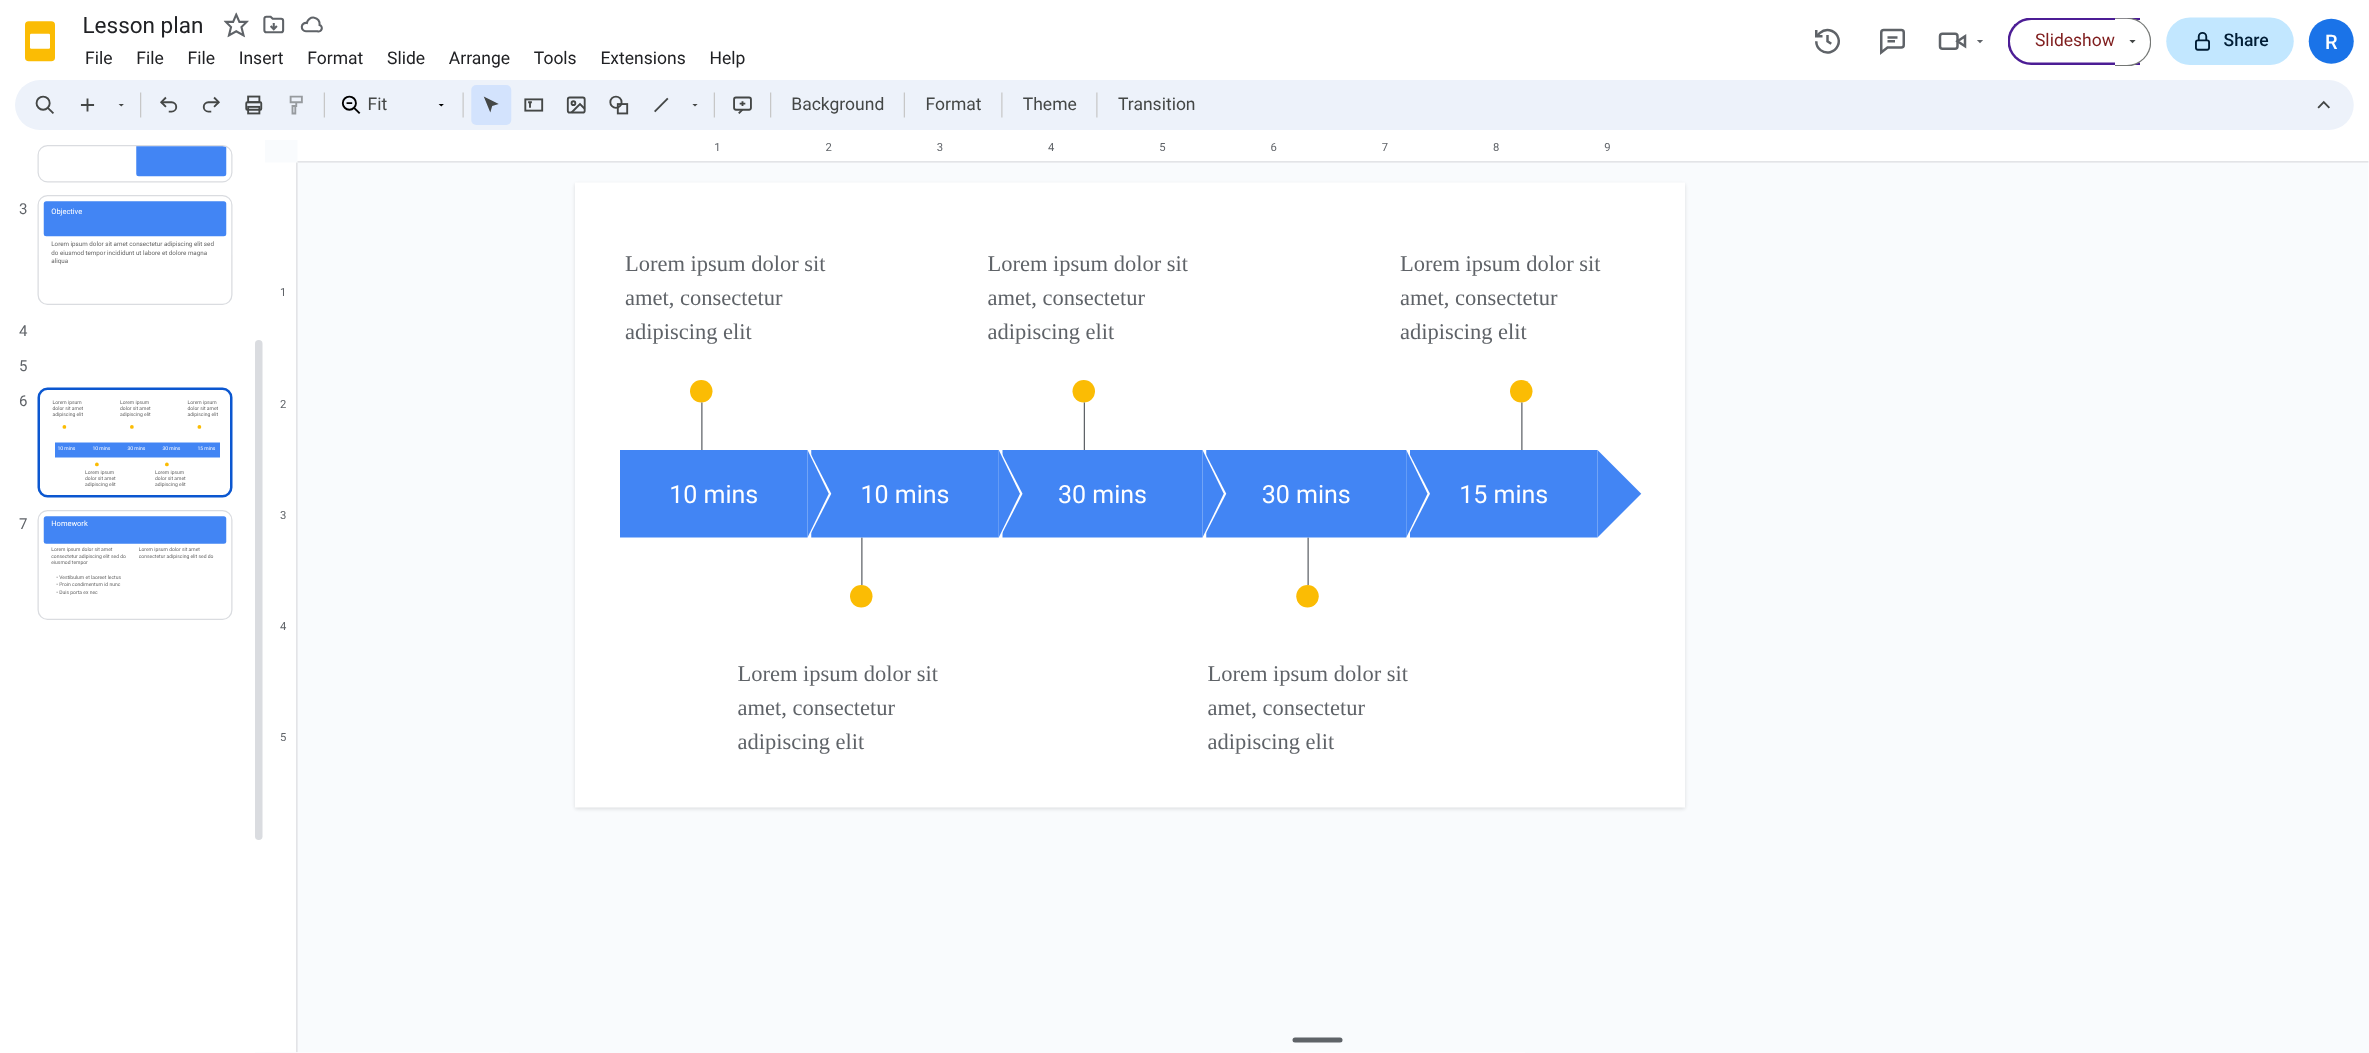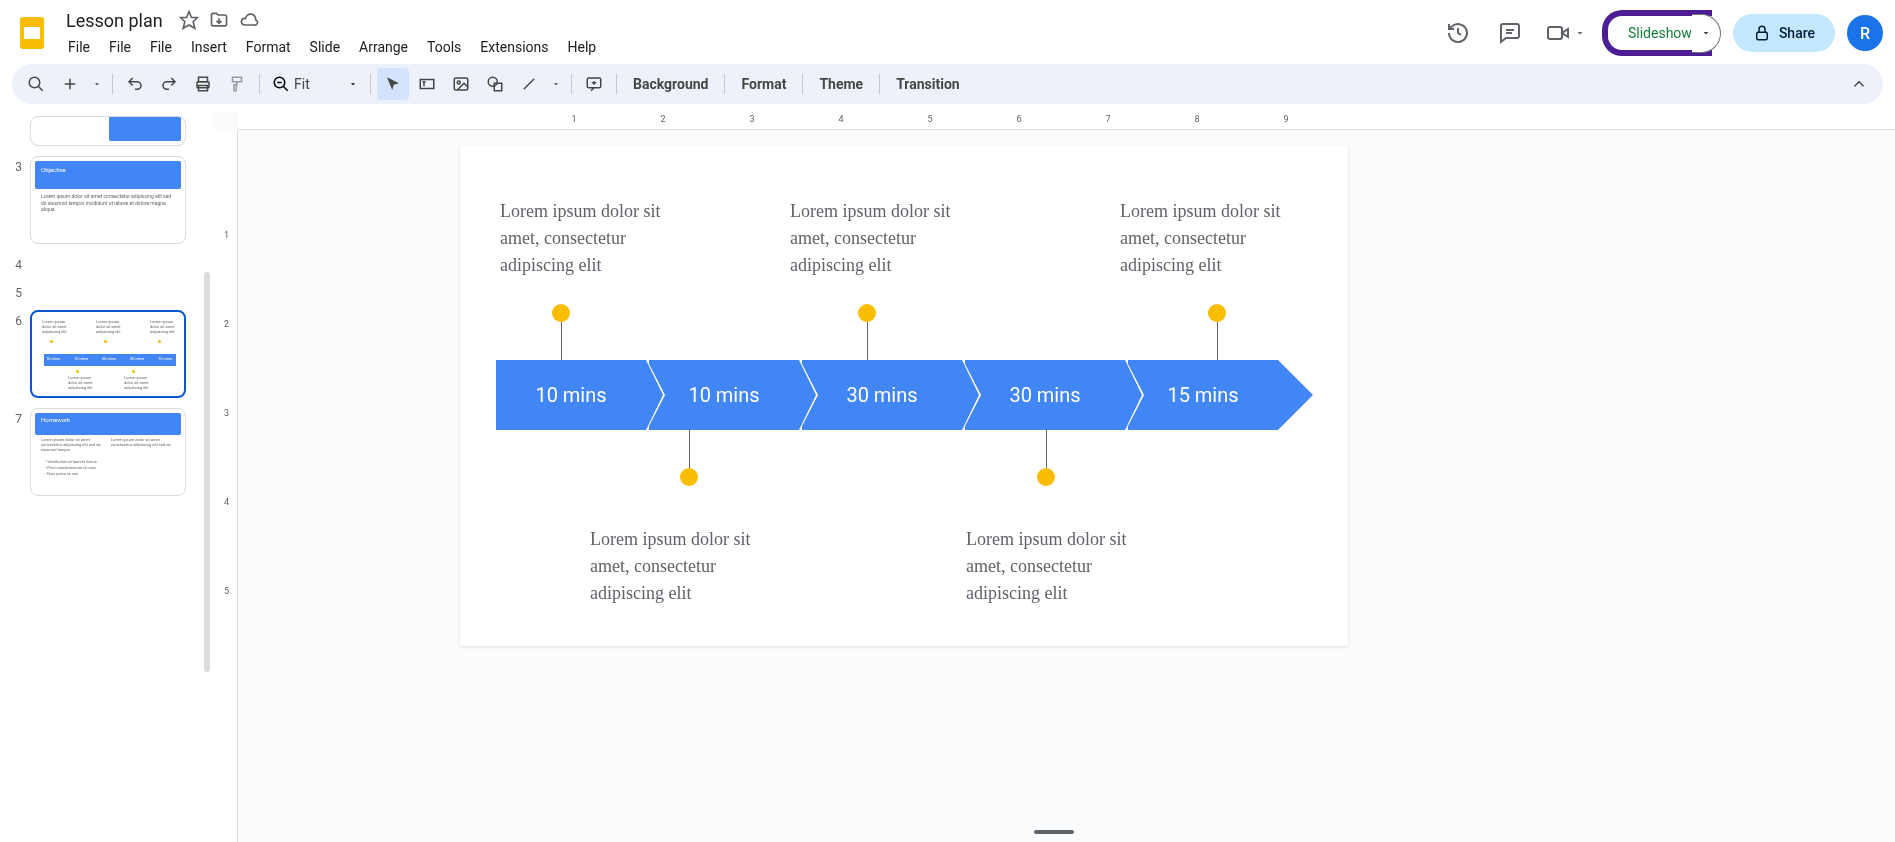--- a/index.html
+++ b/index.html
@@ -73,25 +73,25 @@
 }
 .meet-btn {
   display: flex;
   align-items: center;
   gap: 4px;
   padding: 6px 4px;
   color: #5f6368;
   cursor: pointer;
 }
 .slideshow-btn {
-  border: 6px solid #4c1d95;
+  border: 2px solid #4c1d95;
   border-radius: 20px;
   padding: 9px 20px;
   font-size: 14px;
-  color: #15803d;
+  color: #7f1d1d;
   cursor: pointer;
   background: #fff;
   display: flex;
   align-items: center;
 }
 .slideshow-dropdown {
   border: 1px solid #747775;
   border-left: none;
   border-radius: 0 20px 20px 0;
   padding: 9px 8px;
@@ -172,21 +172,20 @@
   font-size: 14px;
   color: #444746;
   min-width: 30px;
 }
 .tb-text-btn {
   font-size: 14px;
   color: #444746;
   padding: 6px 10px;
   border-radius: 4px;
   cursor: pointer;
-  font-weight: bold;
 }
 .tb-spacer { flex: 1; }
 
 
 .main {
   display: flex;
   height: calc(842px - 112px);
 }
 .sidebar {
   width: 212px;

